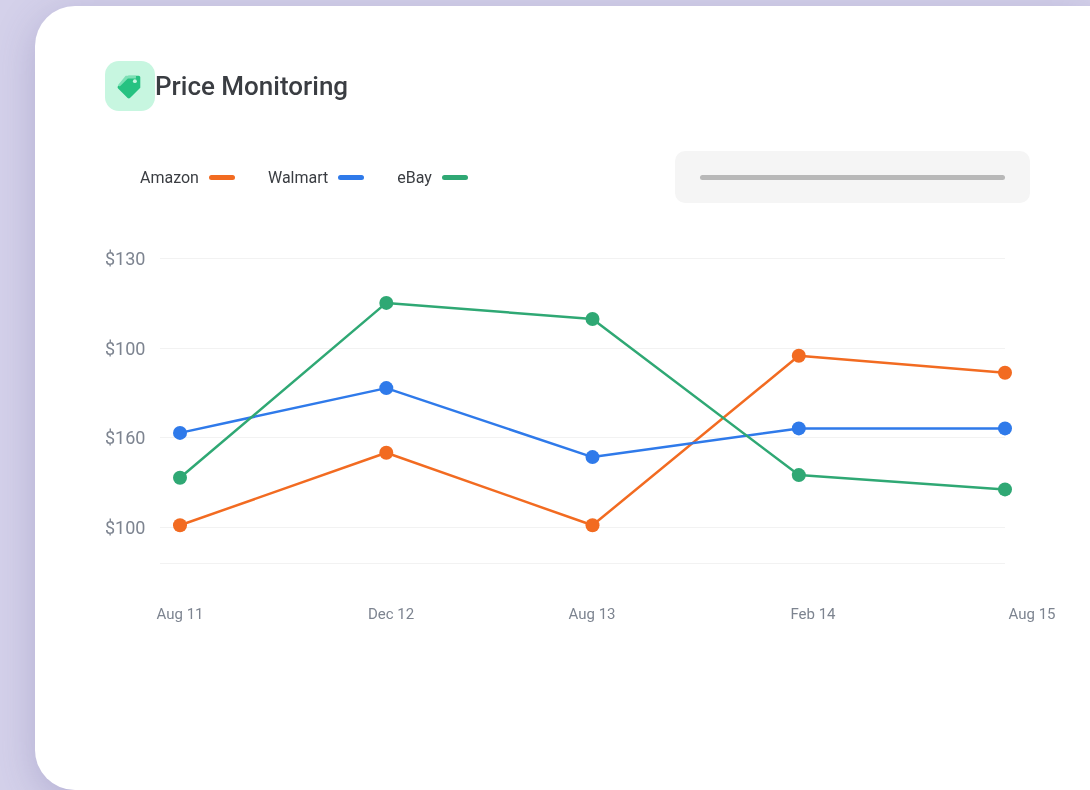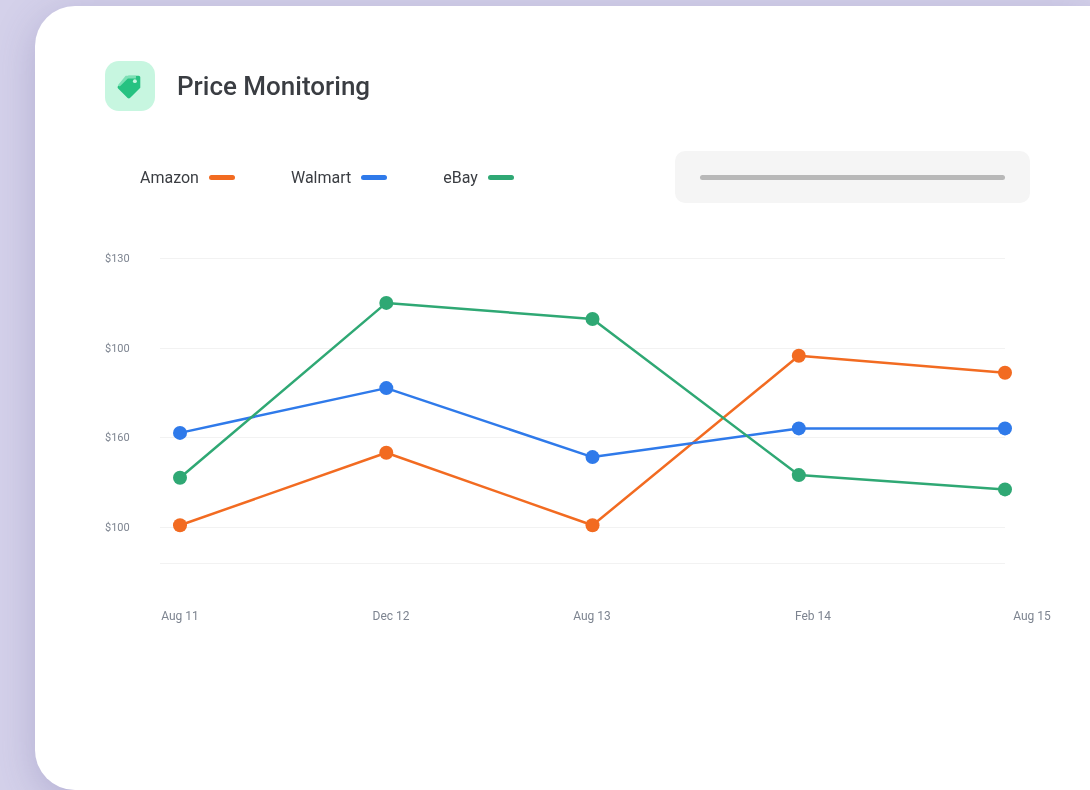--- a/index.html
+++ b/index.html
@@ -18,21 +18,20 @@
     width: 1055px;
     background: #ffffff;
     border-top-left-radius: 40px;
     border-bottom-left-radius: 40px;
     box-shadow: 0 10px 40px rgba(80,70,140,0.25);
     padding: 55px 60px 40px 70px;
   }
   .header {
     display: flex;
     align-items: center;
-    gap: 22px;
     margin-bottom: 40px;
   }
   .icon-badge {
     width: 50px;
     height: 50px;
     border-radius: 14px;
     background: #c7f6e0;
     display: flex;
     align-items: center;
     justify-content: center;
@@ -45,21 +44,21 @@
   }
   .controls-row {
     display: flex;
     align-items: center;
     justify-content: space-between;
     margin-bottom: 40px;
     padding-left: 35px;
   }
   .legend {
     display: flex;
-    gap: 56px;
+    gap: 33px;
   }
   .legend-item {
     display: flex;
     align-items: center;
     gap: 10px;
     font-size: 16px;
     color: #3a3d42;
   }
   .legend-swatch {
     width: 26px;
@@ -83,37 +82,37 @@
   }
   .chart-wrap {
     position: relative;
     width: 900px;
     height: 380px;
     margin-left: 0;
   }
   .y-tick {
     position: absolute;
     left: 0;
-    font-size: 11px;
+    font-size: 18px;
     color: #7d8490;
     transform: translateY(-50%);
     width: 45px;
     text-align: left;
   }
   .gridline {
     position: absolute;
     left: 55px;
     right: 0;
     height: 1px;
     background: #f2f2f2;
   }
   .x-tick {
     position: absolute;
     bottom: 0;
-    font-size: 12px;
+    font-size: 15px;
     color: #7d8490;
     transform: translateX(-50%);
     white-space: nowrap;
   }
   svg.plot {
     position: absolute;
     left: 55px;
     top: 15px;
     width: 845px;
     height: 305px;

